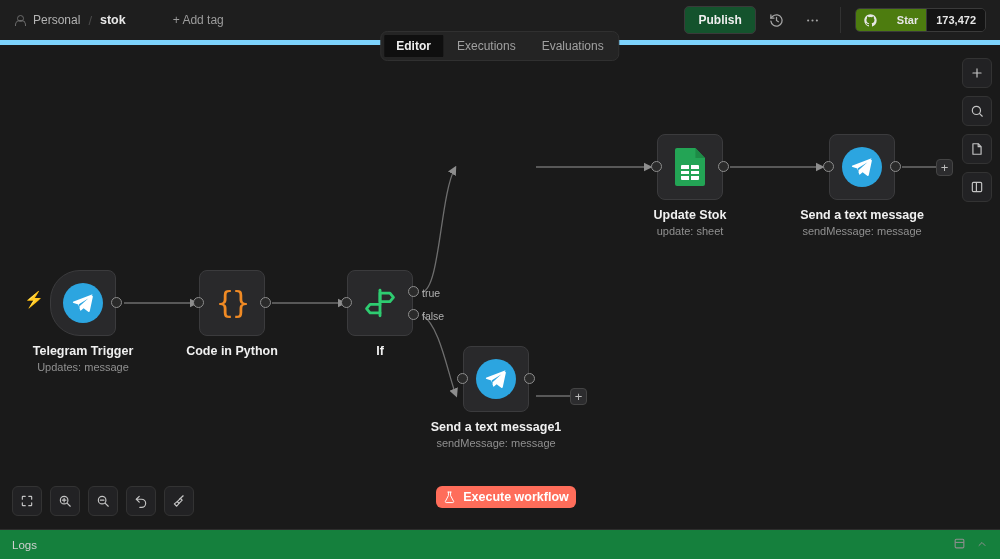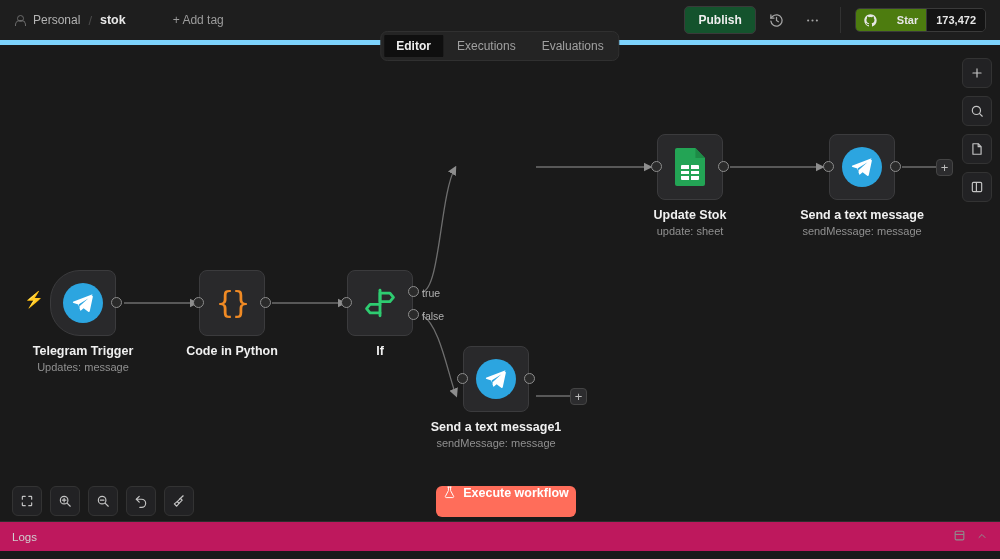--- a/index.html
+++ b/index.html
@@ -123,23 +123,23 @@
 
   
   .code-icon { font-size: 30px; color: #f08a24; font-weight: 500;
     font-family: "DejaVu Sans Mono", monospace; letter-spacing: -2px; line-height: 1; }
 
   
   .if-icon { width: 34px; height: 34px; position: relative; }
 
   
   .execute-btn {
-    position: absolute; left: 436px; top: 486px; width: 140px; height: 31px;
+    position: absolute; left: 436px; top: 486px; width: 140px; height: 22px;
     background: #ff6d5a; border: none; border-radius: 6px; color: #fff;
-    font-size: 12.5px; font-weight: 600; display: flex; align-items: flex-start;
+    font-size: 12.5px; font-weight: 600; display: flex; align-items: center;
     justify-content: center; gap: 7px; cursor: pointer;
     font-family: "Liberation Sans", sans-serif;
   }
 
   
   .bl-toolbar { position: absolute; left: 12px; top: 486px; display: flex; gap: 8px; }
   .tool-btn {
     width: 30px; height: 30px; background: #222224; border: 1px solid #333;
     border-radius: 6px; display: flex; align-items: center; justify-content: center;
     color: #c4c4c4; cursor: pointer;
@@ -148,22 +148,22 @@
   
   .right-rail { position: absolute; right: 8px; top: 58px; display: flex; flex-direction: column; gap: 8px; }
   .rail-btn {
     width: 30px; height: 30px; background: #222224; border: 1px solid #333;
     border-radius: 6px; display: flex; align-items: center; justify-content: center;
     color: #c4c4c4; cursor: pointer;
   }
 
   
   .logs-bar {
-    position: absolute; bottom: 8px; left: 0; width: 1000px; height: 30px;
-    background: #be185d; border-top: 1px solid #2d2d2d;
+    position: absolute; bottom: 0; left: 0; width: 1000px; height: 30px;
+    background: #15803d; border-top: 1px solid #2d2d2d;
     display: flex; align-items: center; padding: 0 12px;
   }
   .logs-label { font-size: 11.5px; color: #cfcfcf; cursor: pointer; }
   .logs-right { margin-left: auto; display: flex; align-items: center; gap: 10px; color: #8f8f8f; }
 </style>
 </head>
 <body>
 
 <div id="app">
 

